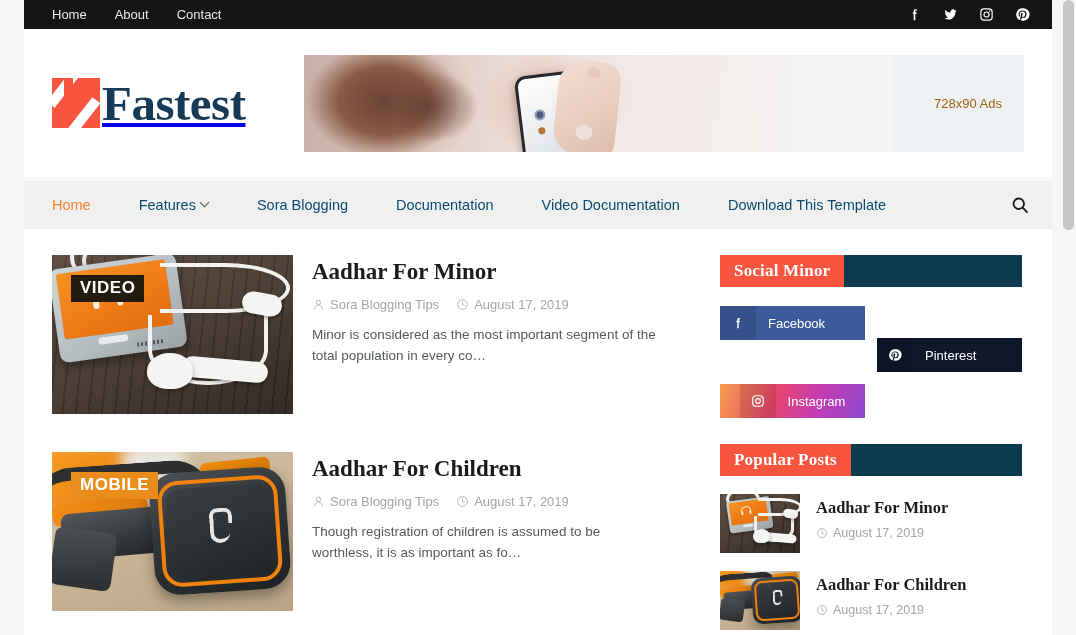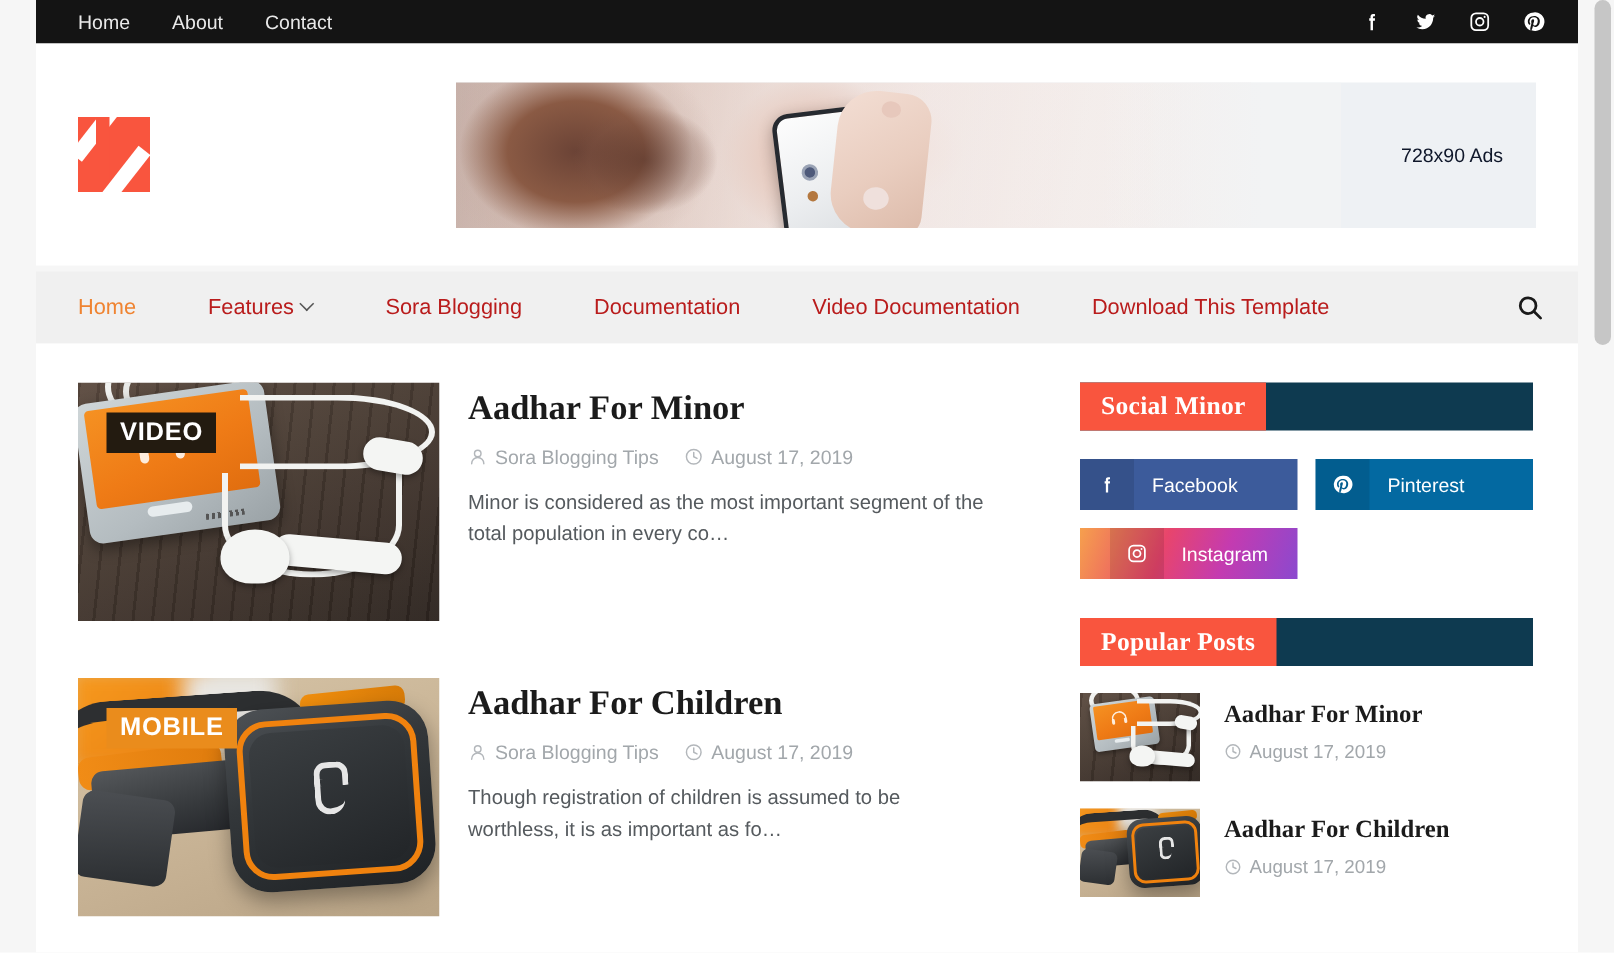--- a/index.html
+++ b/index.html
@@ -100,31 +100,31 @@
     position: absolute; left: 28px; top: 6px; width: 13px; height: 11px;
     border-radius: 50%; background: #e7c8bc;
   }
   .ad-fade {
     position: absolute; left: 430px; top: 0; width: 160px; height: 97px;
     background: linear-gradient(90deg, rgba(240,240,242,0) 0%, #f2f3f4 68%, #f2f3f4 100%);
   }
   .ad-label {
     position: absolute; right: 22px; top: 0; height: 97px;
     display: flex; align-items: center;
-    color: #0f172a; font-size: 13px; text-align: right;
+    color: #a16207; font-size: 13px; text-align: right;
   }
 
   
   .mainnav {
     position: absolute; left: 24px; top: 181px; width: 1028px; height: 48px;
     background: #f0f0f0; display: flex; align-items: center; padding: 0 22px 0 28px;
   }
   .mainnav-items { display: flex; align-items: center; }
   .mainnav-link {
-    font-size: 14.5px; color: #b91c1c; text-decoration: none;
+    font-size: 14.5px; color: #0c4a6e; text-decoration: none;
     padding: 0 24px; display: flex; align-items: center; gap: 5px; line-height: 1;
   }
   .mainnav-link:first-child { padding-left: 0; }
   .mainnav-link.active { color: #ef8432; }
   .chev { display: inline-block; width: 8px; height: 8px; position: relative; top: -2px; }
   .chev::after {
     content: ""; position: absolute; left: 0; top: 0;
     width: 6px; height: 6px; border-right: 1.5px solid #555; border-bottom: 1.5px solid #555;
     transform: rotate(45deg);
   }
@@ -299,21 +299,21 @@
     height: 34px; display: flex; align-items: center; color: #fff;
     font-size: 13px; cursor: pointer;
   }
   .social-btn .sbicon {
     width: 36px; height: 34px; display: flex; align-items: center; justify-content: center;
     background: rgba(0,0,0,0.11); flex: none;
   }
   .social-btn .sblabel { padding-left: 12px; }
   .sb-facebook { background: #3c5b9b; }
   .sb-twitter  { background: #16b0ec; }
-  .sb-pinterest{ background: #0369a1; }
+  .sb-pinterest{ background: #0f172a; margin-top: 32px; }
   .sb-instagram{ background: linear-gradient(110deg, #f6a04d 0%, #e8456c 38%, #c43bb0 66%, #8b49cf 100%); justify-content: center; }
 
   .pp-list { margin-top: 18px; }
   .pp-item { display: flex; align-items: flex-start; margin-bottom: 18px; }
   .pp-thumb { width: 80px; height: 59px; position: relative; overflow: hidden; flex: none; }
   .pp-body { margin-left: 16px; padding-top: 4px; }
   .pp-title {
     font-family: "Liberation Serif", serif; font-weight: bold;
     font-size: 16.5px; color: #1b1b1b; line-height: 1.2; margin-bottom: 8px;
   }
@@ -385,20 +385,21 @@
     </div>
   </div>
 
   <div class="header">
     <a class="logo" href="#">
       <span class="logo-mark">
         <span class="slash1"></span>
           <span class="bar"></span>
           <span class="slash2"></span>
       </span>
+      <span class="logo-text">Fastest</span>
     </a>
     <div class="ad-banner">
       <div class="ad-photo">
         <div class="ad-phone">
           <span class="cam"></span>
             <span class="led"></span>
             <span class="ln1"></span>
             <span class="ln2"></span>
         </div>
         <div class="ad-hand">

